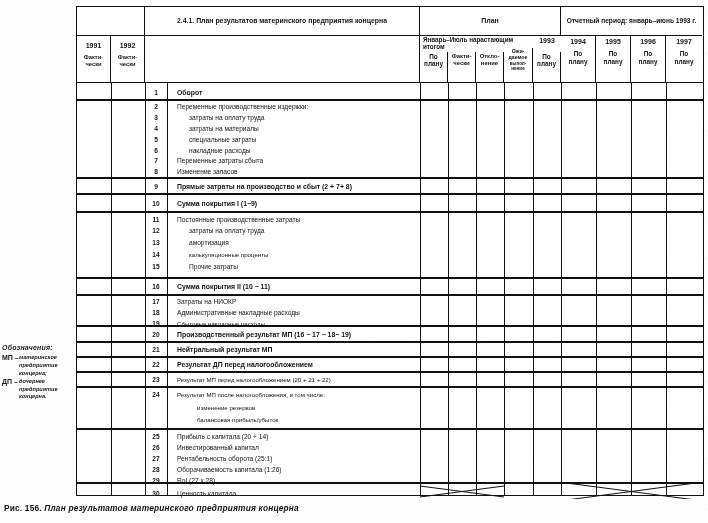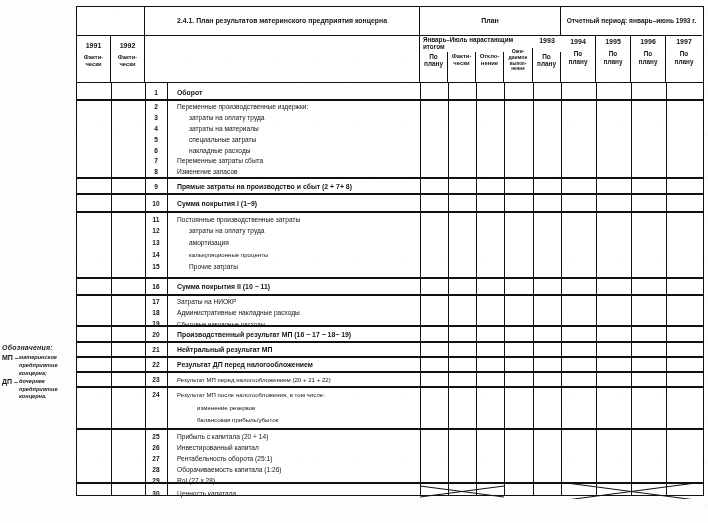--- a/index.html
+++ b/index.html
@@ -112,20 +112,24 @@
     <div class="lg-row">
       <div class="lg-key">МП –</div>
       <div class="lg-val">материнское предприятие концерна;</div>
     </div>
     <div class="lg-row">
       <div class="lg-key">ДП –</div>
       <div class="lg-val">дочернее предприятие концерна.</div>
     </div>
   </div>
 
+  <div class="caption">
+    <span class="cap-num">Рис. 156.</span>
+    <span>План  результатов материнского предприятия концерна</span>
+  </div>
 
   <div class="tbl">
 
     <div class="hdr">
 
       <div class="hbox hrow-top" style="left:0;width:68px;border-right:1.4px solid #111;"></div>
 
       <div class="hbox hrow-top c" style="left:68px;width:275px;font-size:6.9px;">2.4.1. План результатов материнского предприятия концерна</div>
 
       <div class="hbox hrow-top c" style="left:343px;width:141px;font-size:7px;">План</div>

